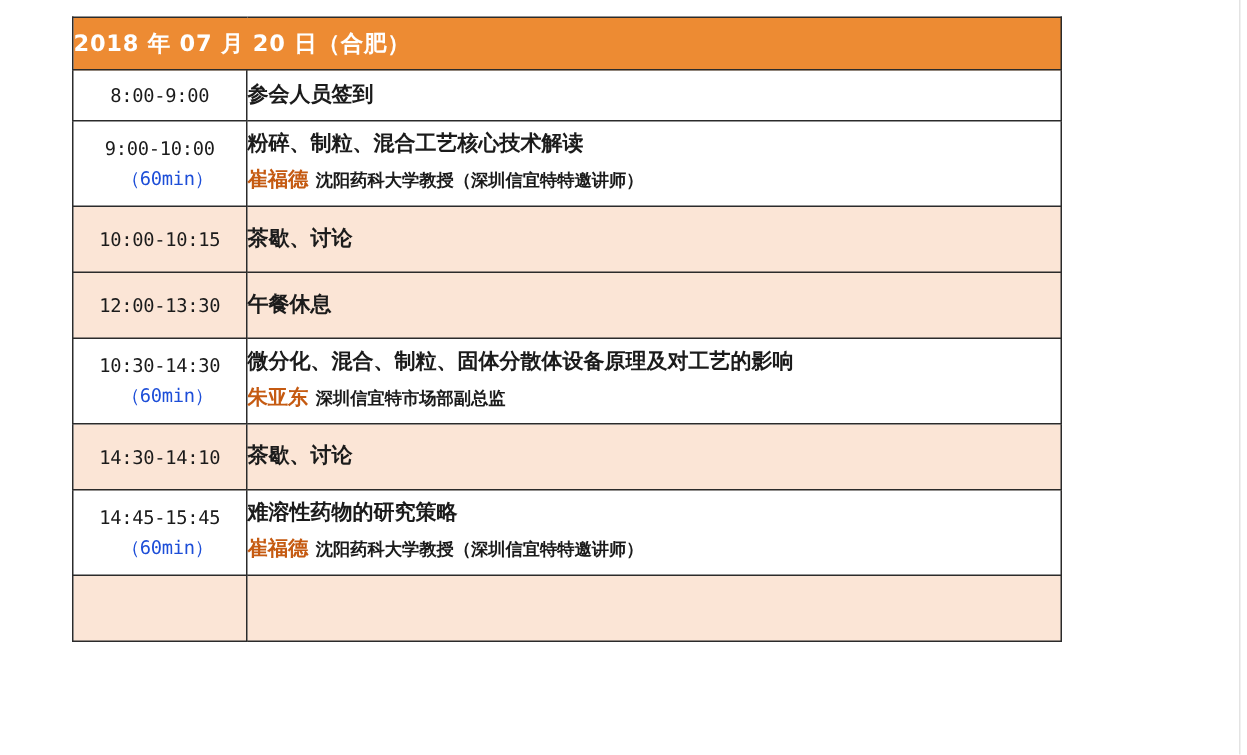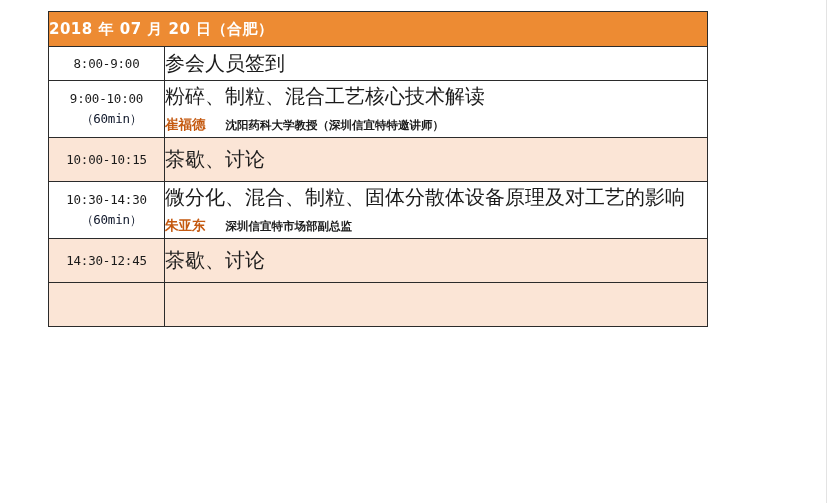--- a/index.html
+++ b/index.html
@@ -78,55 +78,55 @@
     font-family: "DejaVu Sans Mono", "Liberation Mono", monospace;
     font-size: 12.5px;
     color: #1b1b1b;
     line-height: 1.6;
     white-space: nowrap;
     letter-spacing: -0.2px;
   }
   .time-dur {
     font-family: "DejaVu Sans Mono", "Liberation Mono", monospace;
     font-size: 12.5px;
-    color: #0f172a;
+    color: #1d4ed8;
     line-height: 1.6;
     white-space: nowrap;
     padding-left: 10px;
     letter-spacing: -0.2px;
   }
 
   
   .content-cell {
     padding: 0 0 0 14px;
     text-align: left;
   }
   .topic {
-    font-size: 20px;
-    font-weight: normal;
+    font-size: 14px;
+    font-weight: bold;
     color: #1b1b1b;
     line-height: 1.55;
     white-space: nowrap;
     font-family: "DejaVu Sans", "Liberation Sans", sans-serif;
   }
   .speaker-line {
     line-height: 1.55;
     white-space: nowrap;
   }
   .speaker-name {
     font-size: 13.5px;
     font-weight: bold;
     color: #C55A11;
     font-family: Liberation Sans, sans-serif;
   }
   .speaker-affil {
     font-size: 11.5px;
     font-weight: bold;
     color: #1b1b1b;
-    margin-left: 20px;
+    margin-left: 5px;
     font-family: "DejaVu Sans", "Liberation Sans", sans-serif;
   }
 
   
   tr.row-break > td { background: #FBE5D6; }
   tr.row-plain  > td { background: #ffffff; }
 
   tr.row-single > td { height: 33px; }
   tr.row-double > td { height: 56px; }
   tr.row-break  > td { height: 43px; margin-top: 36px; }
@@ -168,36 +168,54 @@
           </td>
         </tr>
         <tr class="row-break row-break">
           <td class="time-cell">
             <div class="time-main">10:00-10:15</div>
           </td>
           <td class="content-cell">
             <div class="topic"><span>茶歇、讨论</span></div>
           </td>
         </tr>
+        <tr class="row-break row-break">
+          <td class="time-cell">
+            <div class="time-main">12:00-13:30</div>
+          </td>
+          <td class="content-cell">
+            <div class="topic"><span>午餐休息</span></div>
+          </td>
+        </tr>
         <tr class="row-plain row-double">
           <td class="time-cell">
             <div class="time-main">10:30-14:30</div>
             <div class="time-dur">（60min）</div>
           </td>
           <td class="content-cell">
             <div class="topic"><span>微分化、混合、制粒、固体分散体设备原理及对工艺的影响</span></div>
             <div class="speaker-line"><span class="speaker-name">朱亚东</span><span class="speaker-affil">深圳信宜特市场部副总监</span></div>
           </td>
         </tr>
         <tr class="row-break row-break">
           <td class="time-cell">
-            <div class="time-main">14:30-12:45</div>
+            <div class="time-main">14:30-14:10</div>
           </td>
           <td class="content-cell">
             <div class="topic"><span>茶歇、讨论</span></div>
+          </td>
+        </tr>
+        <tr class="row-plain row-double">
+          <td class="time-cell">
+            <div class="time-main">14:45-15:45</div>
+            <div class="time-dur">（60min）</div>
+          </td>
+          <td class="content-cell">
+            <div class="topic"><span>难溶性药物的研究策略</span></div>
+            <div class="speaker-line"><span class="speaker-name">崔福德</span><span class="speaker-affil">沈阳药科大学教授（深圳信宜特特邀讲师）</span></div>
           </td>
         </tr>
         <tr class="row-break row-break">
           <td class="time-cell"></td>
           <td class="content-cell"></td>
         </tr>
       </tbody>
   </table>
 
 </div>

